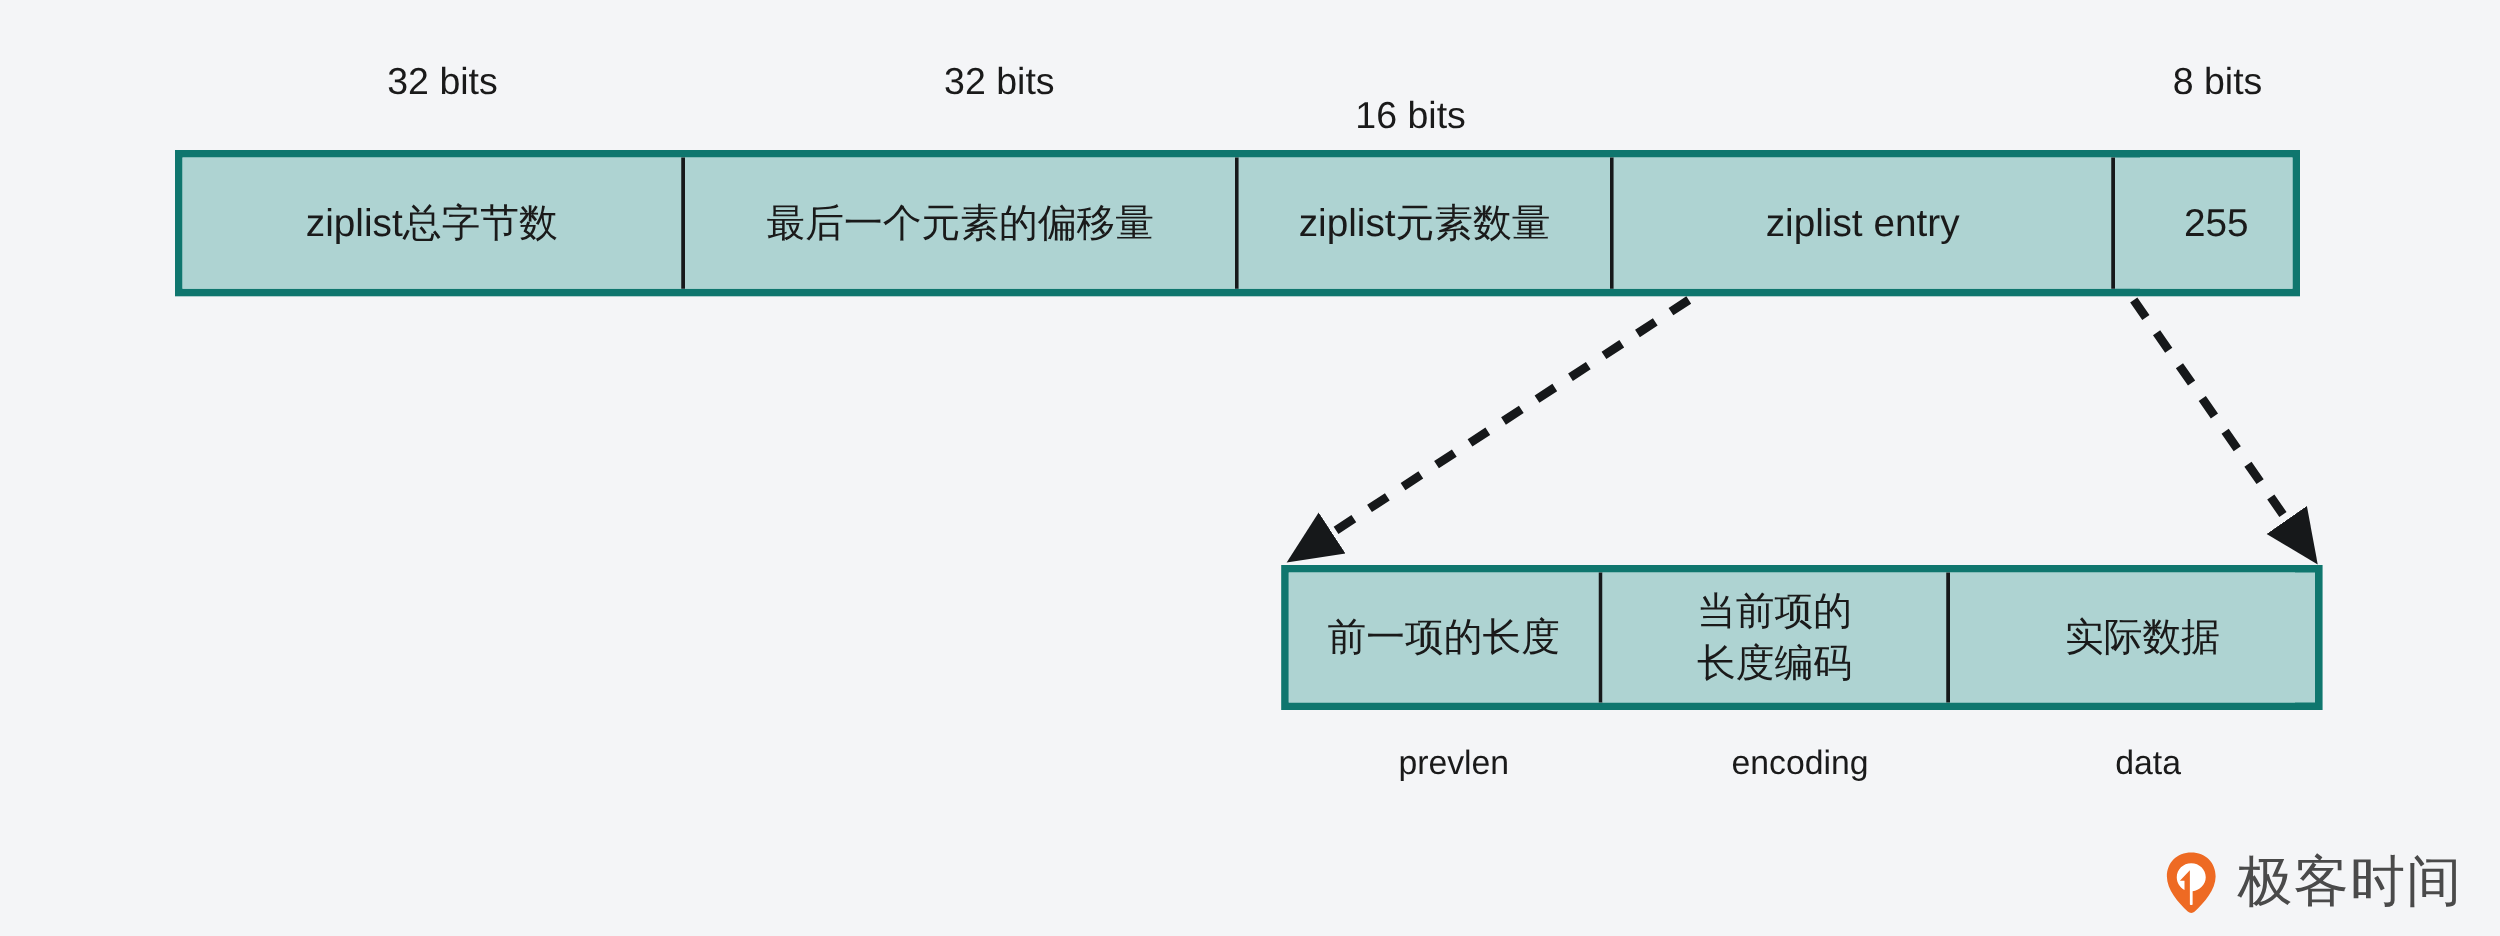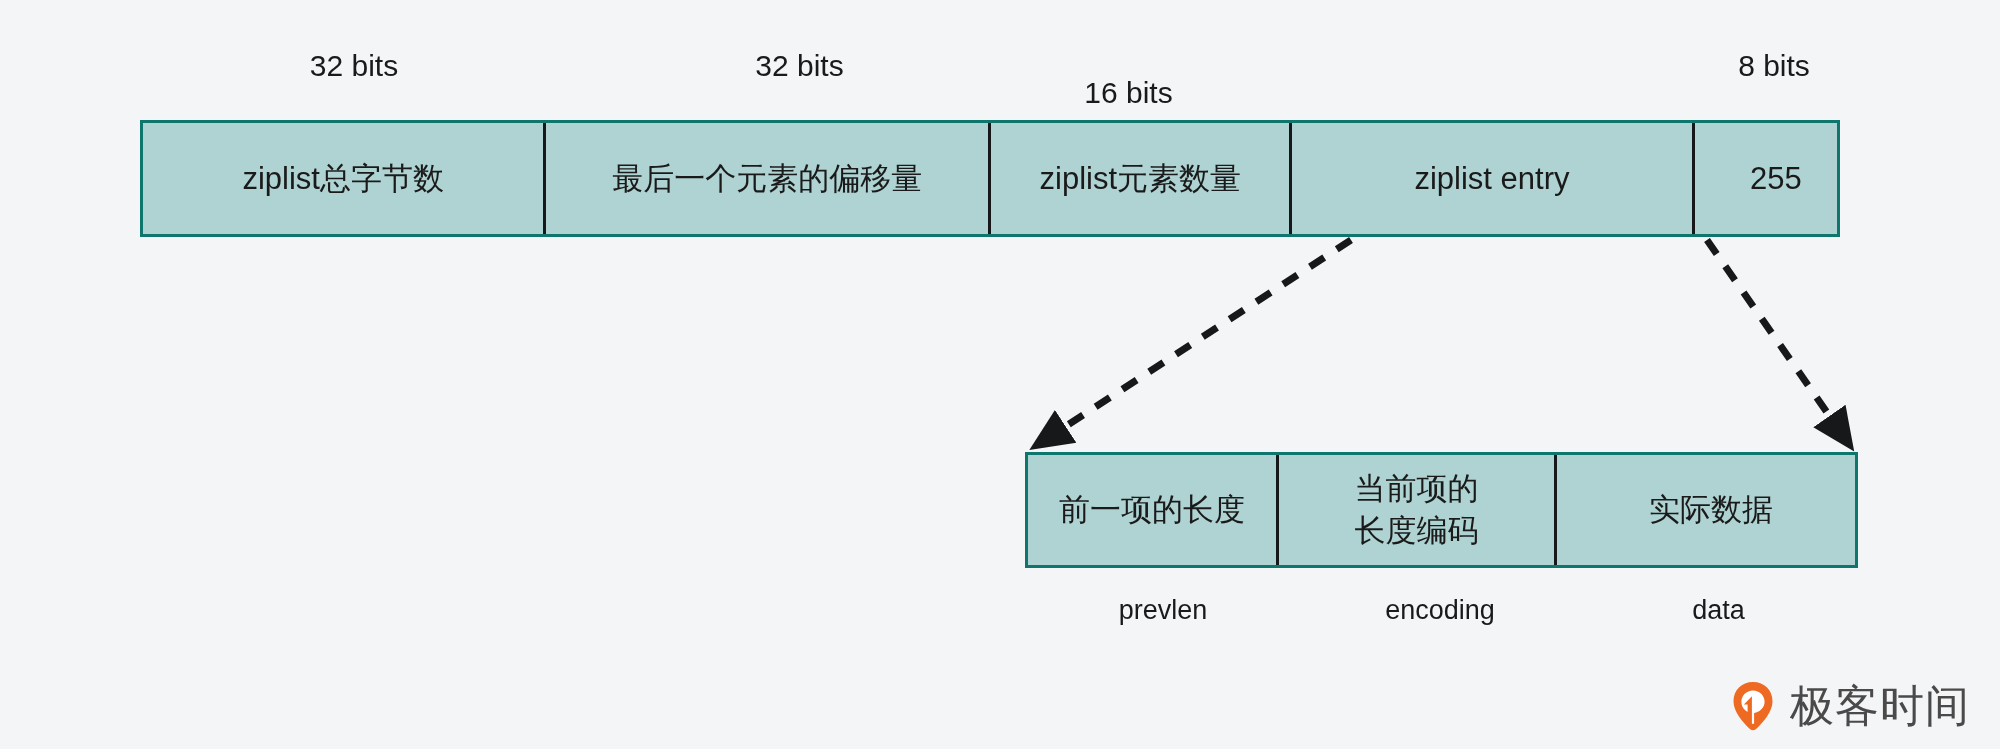--- a/index.html
+++ b/index.html
@@ -28,21 +28,21 @@
     font-size: 30px;
     line-height: 36px;
     white-space: nowrap;
   }
 
   
   .rowbox {
     position: absolute;
     box-sizing: border-box;
     background: #aed3d2;
-    border: 3px solid #0f766e;
+    border: 6px solid #0f766e;
     display: flex;
     flex-direction: row;
   }
   .cell {
     box-sizing: border-box;
     background: #aed3d2;
     display: flex;
     align-items: center;
     justify-content: center;
     text-align: center;

